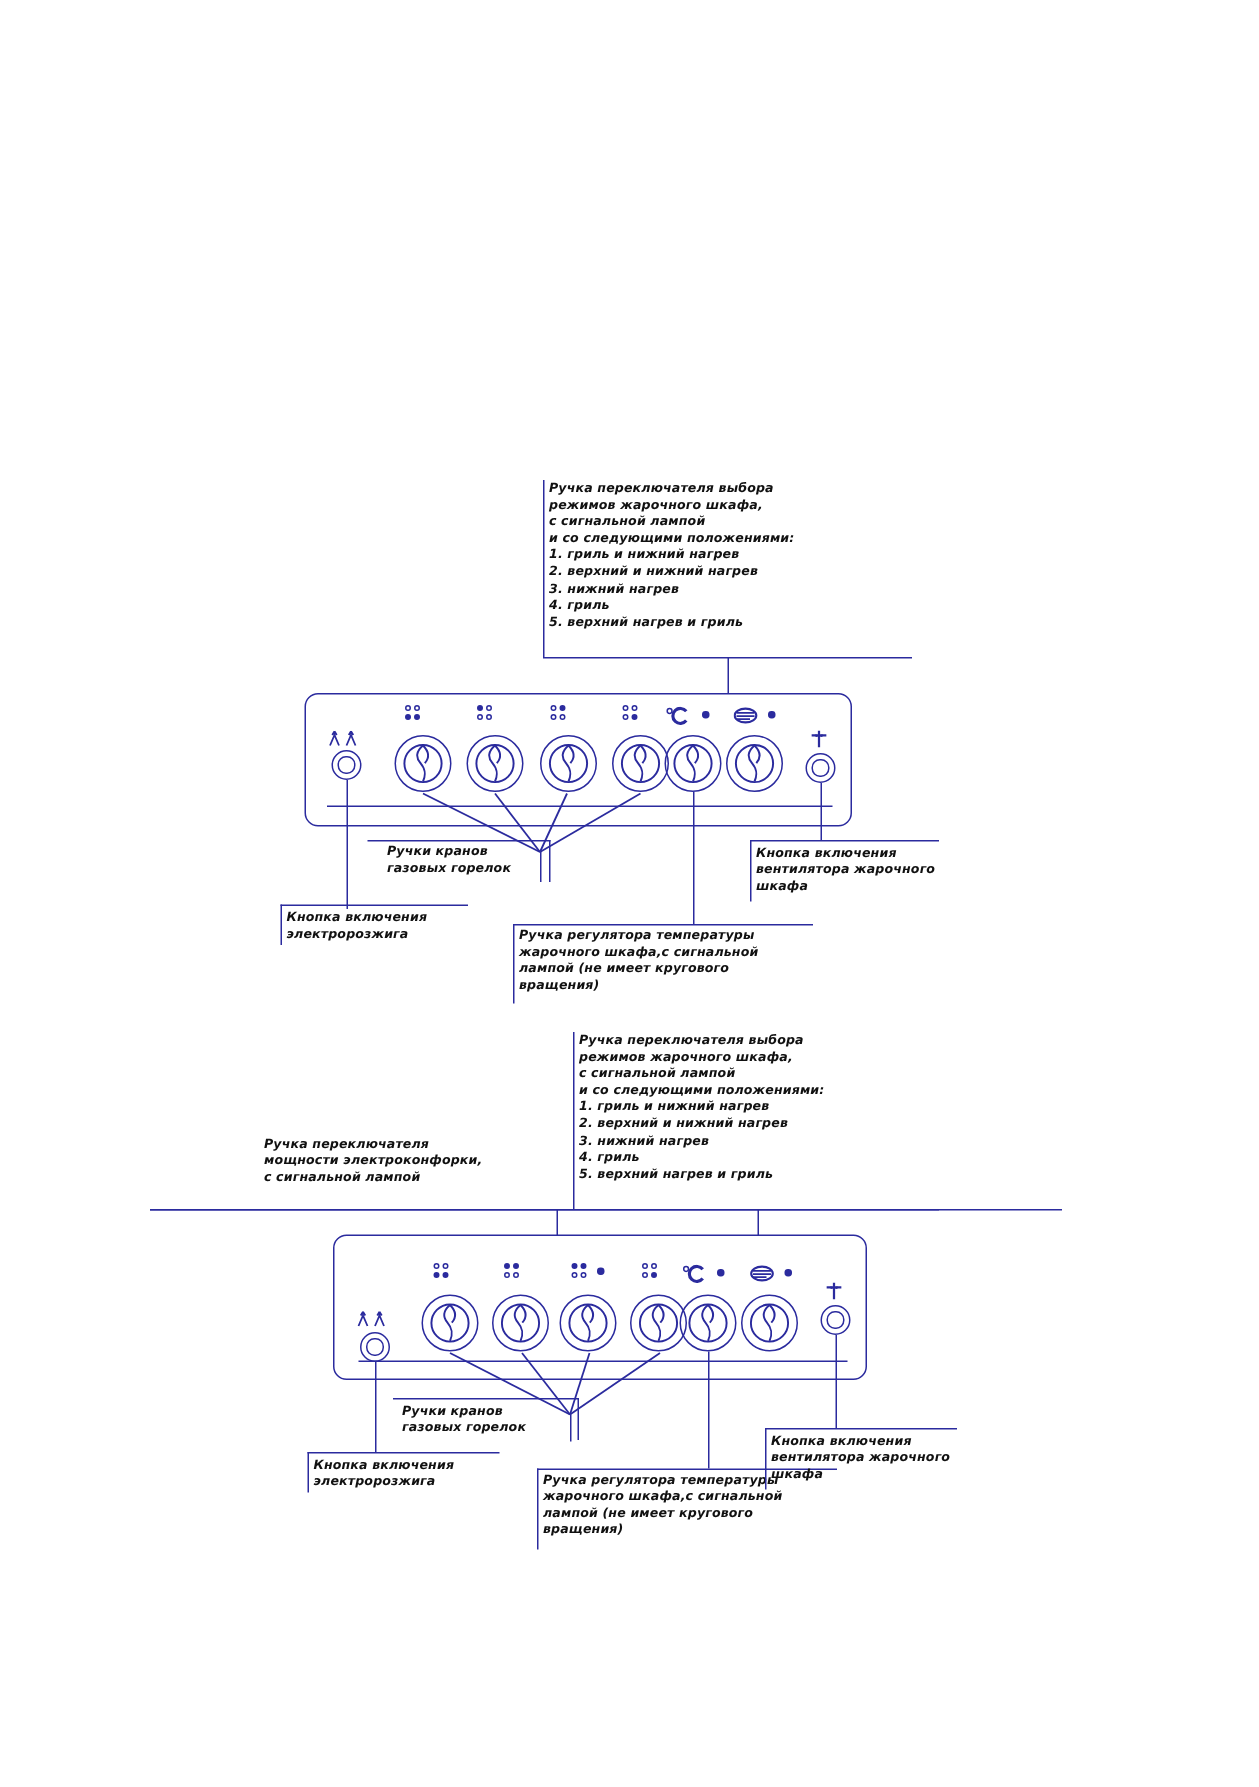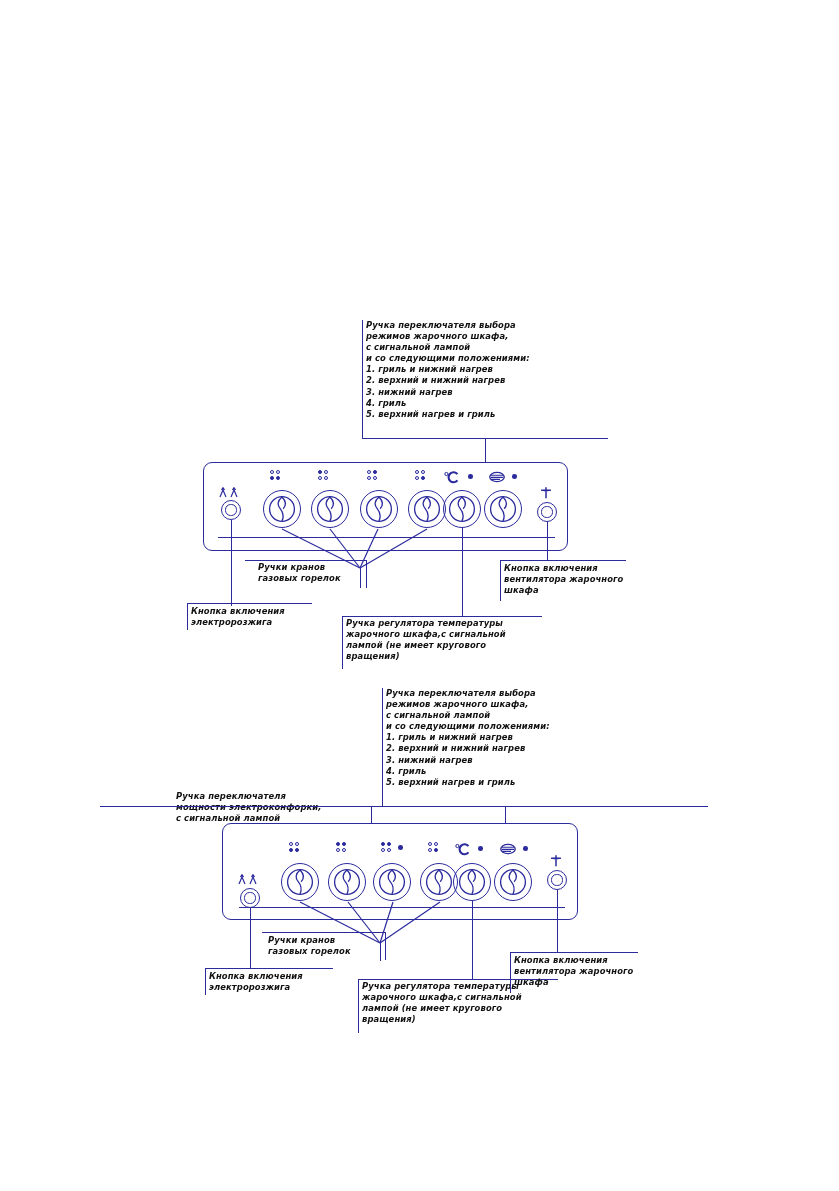--- a/index.html
+++ b/index.html
@@ -252,21 +252,21 @@
 с сигнальной лампой
 и со следующими положениями:
 1. гриль и нижний нагрев
 2. верхний и нижний нагрев
 3. нижний нагрев
 4. гриль
 5. верхний нагрев и гриль</div>
 <div class="vline" style="left:382px;top:688px;height:118px;"></div>
 <div class="hline" style="left:382px;top:806px;width:244px;"></div>
 
-<div class="callout" style="left:176px;top:757px;width:210px;margin-top:34px;">Ручка переключателя
+<div class="callout" style="left:176px;top:757px;width:210px;">Ручка переключателя
 мощности электроконфорки,
 с сигнальной лампой</div>
 <div class="hline" style="left:100px;top:806px;width:282px;"></div>
 
 <div class="vline" style="left:505px;top:806px;height:70px;"></div>
 <div class="vline" style="left:371px;top:806px;height:74px;"></div>
 <div class="hline" style="left:100px;top:806px;width:608px;"></div>
 
 <div class="panel" style="left:222px;top:823px;width:356px;height:97px;">
   <div class="panel-inner-line" style="left:16px;top:83px;width:326px;"></div>

